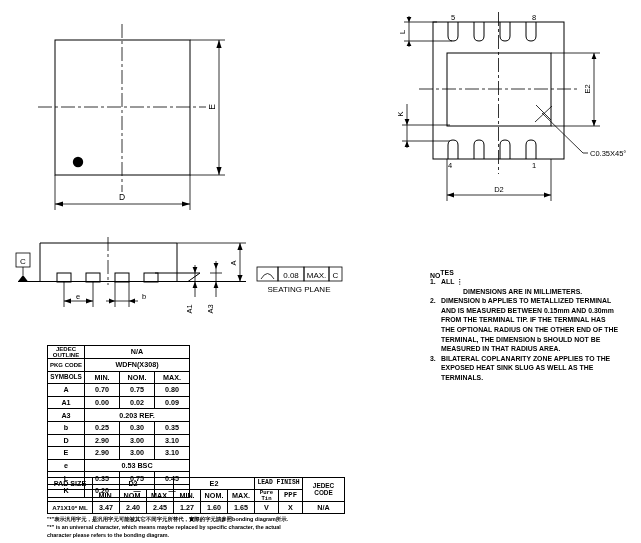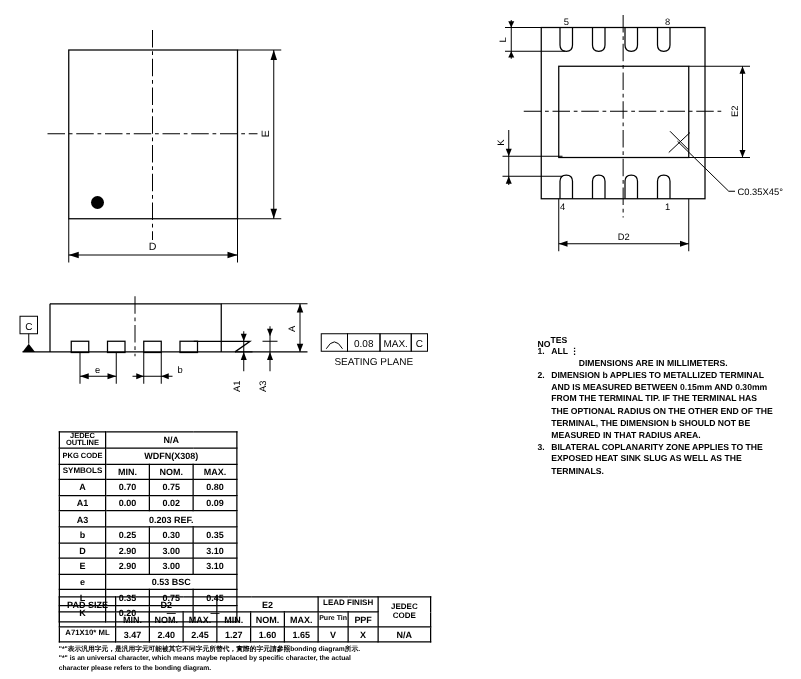--- a/index.html
+++ b/index.html
@@ -21,21 +21,21 @@
   #symtable table{font-size:7.2px;}
   #symtable td{height:11.6px;}
   #symtable .c0{width:36px;}
   #symtable .c1,#symtable .c2,#symtable .c3{width:34px;}
 
   #padtable{position:absolute;left:47px;top:477px;}
   #padtable table{font-size:7.2px;}
   #padtable td{height:11px;}
   #padtable .p0{width:44px;}
   #padtable .pv{width:26px;}
-  #padtable .pf{width:23px;}
+  #padtable .pf{width:23px;font-family:Liberation Mono, monospace;}
   #padtable .pj{width:41px;}
   #padtable .tiny{font-size:5.6px;}
 
   .fnote{position:absolute;left:47px;font-size:5.4px;font-weight:bold;
          color:#000;white-space:nowrap;font-family:"Liberation Sans",sans-serif;}
   .fn1{top:516px;}
   .fn2{top:524px;}
   .fn3{top:532px;}
 
   

